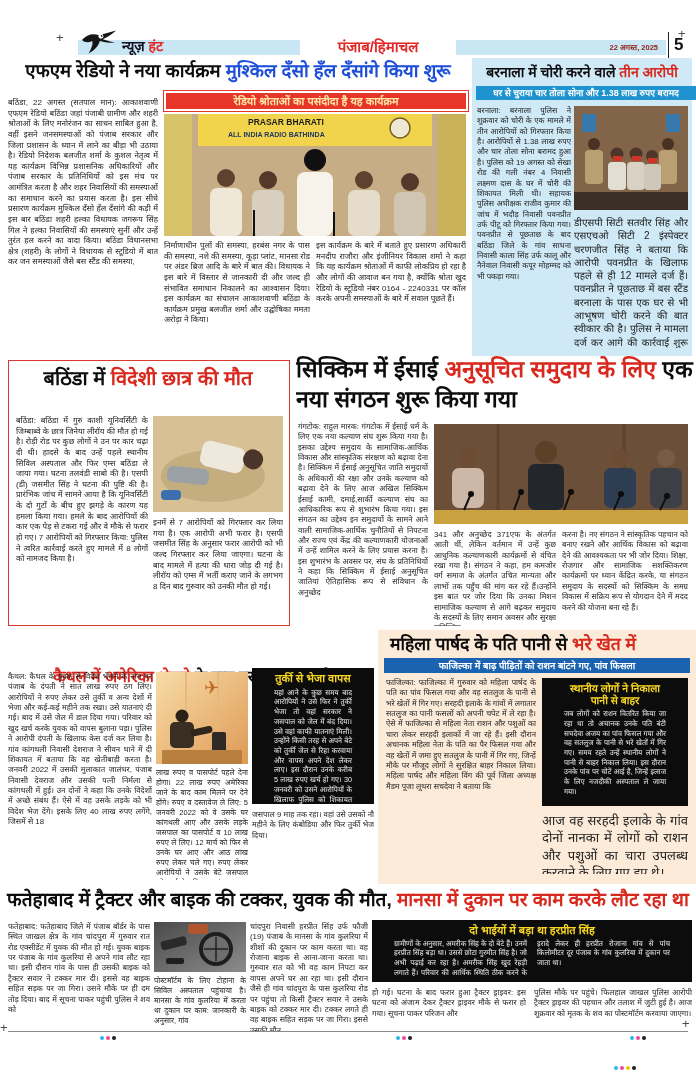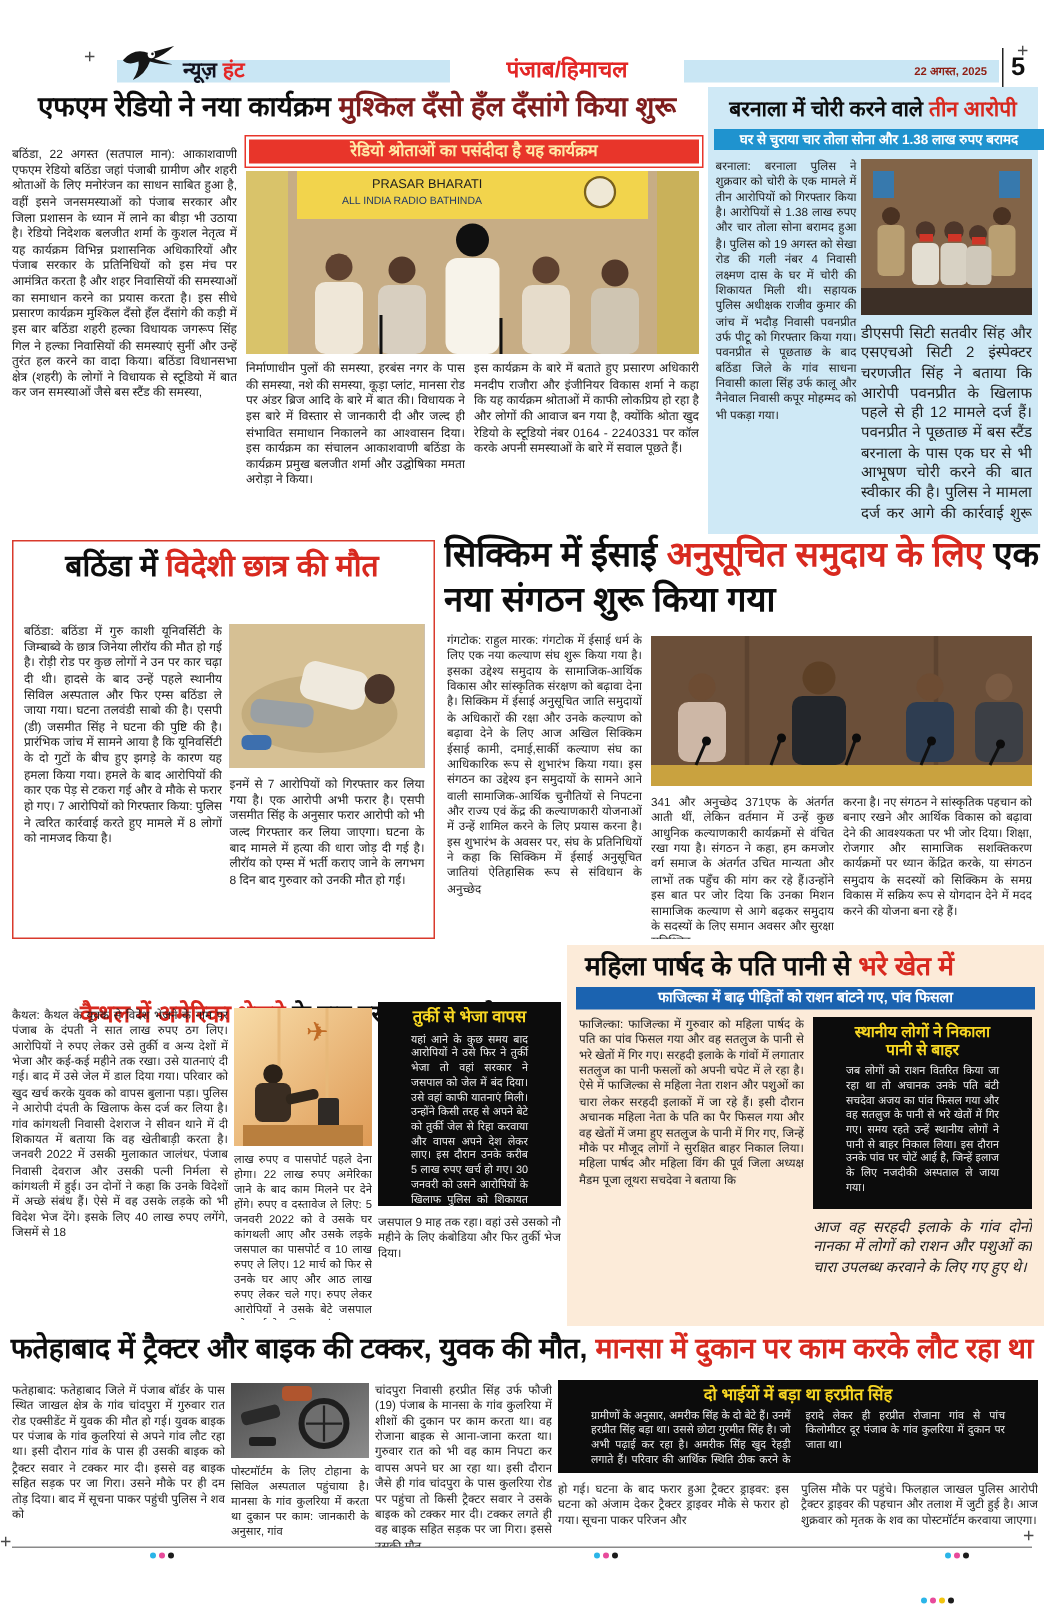--- a/index.html
+++ b/index.html
@@ -2,33 +2,33 @@
 <html><head>
 <meta charset="utf-8">
 <style>
   html,body{margin:0;padding:0;background:#e8e8e8;}
   .page{position:relative;width:696px;height:1076px;background:#ffffff;margin:0 auto;
         font-family:"Liberation Sans","DejaVu Sans",sans-serif;overflow:hidden;}
   .abs{position:absolute;}
   .col{position:absolute;font-size:8px;line-height:1.33;text-align:justify;color:#1c1c1c;overflow:hidden;}
   .hl{position:absolute;font-weight:800;color:#0d0d0d;text-align:center;overflow:hidden;}
   .red{color:#d8291f;}
-  .mag{color:#7f1d1d;}
+  .mag{color:#1d4ed8;}
   .subbar{position:absolute;color:#ffffff;font-weight:700;text-align:center;overflow:hidden;}
   .bbox{position:absolute;background:#0c0c0c;color:#f2f2f2;overflow:hidden;box-sizing:border-box;padding:4px 22px;}
   .bt{color:#f7d623;font-weight:800;text-align:center;font-size:11px;line-height:1.15;margin-bottom:3px;}
   .bbody{font-size:7.2px;line-height:1.35;text-align:justify;}
   .photo{position:absolute;overflow:hidden;background:#9a8465;}
   .photo svg{display:block;}
   .cross{position:absolute;color:#4a4a4a;font-size:13px;font-weight:400;}
   .dot{display:inline-block;width:4px;height:4px;border-radius:50%;margin-right:2px;vertical-align:middle;}
   .dcyan{background:#2bb5e8;} .dmag{background:#e84a9b;} .dblk{background:#1d1d1d;} .dyel{background:#f1c40f;}
   .banner1{position:absolute;background:#e8352a;border:2px solid #ffffff;box-shadow:0 0 0 1px #e8352a;
            color:#ffe9a6;font-weight:800;text-align:center;overflow:hidden;}
-  .ovl{position:absolute;font-weight:400;white-space:nowrap;padding-left:12px;}
+  .ovl{position:absolute;font-weight:700;white-space:nowrap;padding-left:12px;}
 </style>
 </head>
 <body>
 
 <div class="page">
 
   <div class="cross" style="left:56px;top:30px;">+</div>
   <div class="cross" style="left:678px;top:26px;">+</div>
   <div class="cross" style="left:0px;top:1020px;">+</div>
   <div class="cross" style="left:682px;top:1016px;">+</div>
@@ -205,21 +205,21 @@
   <div class="abs" style="left:378px;top:630px;width:318px;height:254px;background:#fcebd9;">
     <div class="hl" style="left:0;top:2px;width:270px;height:24px;font-size:17.5px;line-height:24px;">
       <span>महिला पार्षद के पति पानी से </span><span class="red">भरे खेत में गिरे</span>
     </div>
     <div class="subbar" style="left:6px;top:28px;width:306px;height:15px;background:#1b63b0;font-size:9.5px;line-height:15px;">फाजिल्का में बाढ़ पीड़ितों को राशन बांटने गए, पांव फिसला</div>
     <div class="col" style="left:8px;top:48px;width:150px;height:198px;font-size:7.8px;">फाजिल्का: फाजिल्का में गुरुवार को महिला पार्षद के पति का पांव फिसल गया और वह सतलुज के पानी से भरे खेतों में गिर गए। सरहदी इलाके के गांवों में लगातार सतलुज का पानी फसलों को अपनी चपेट में ले रहा है। ऐसे में फाजिल्का से महिला नेता राशन और पशुओं का चारा लेकर सरहदी इलाकों में जा रहे हैं। इसी दौरान अचानक महिला नेता के पति का पैर फिसल गया और वह खेतों में जमा हुए सतलुज के पानी में गिर गए, जिन्हें मौके पर मौजूद लोगों ने सुरक्षित बाहर निकाल लिया। महिला पार्षद और महिला विंग की पूर्व जिला अध्यक्ष मैडम पूजा लूथरा सचदेवा ने बताया कि</div>
     <div class="bbox" style="left:164px;top:48px;width:146px;height:128px;">
       <div class="bt" style="font-size:10.5px;">स्थानीय लोगों ने निकाला पानी से बाहर</div>
       <div class="bbody">जब लोगों को राशन वितरित किया जा रहा था तो अचानक उनके पति बंटी सचदेवा अजय का पांव फिसल गया और वह सतलुज के पानी से भरे खेतों में गिर गए। समय रहते उन्हें स्थानीय लोगों ने पानी से बाहर निकाल लिया। इस दौरान उनके पांव पर चोटें आई है, जिन्हें इलाज के लिए नजदीकी अस्पताल ले जाया गया।</div>
     </div>
-    <div class="col" style="left:164px;top:182px;width:146px;height:62px;font-size:10px;font-style:italic;">आज वह सरहदी इलाके के गांव दोनों नानका में लोगों को राशन और पशुओं का चारा उपलब्ध करवाने के लिए गए हुए थे।</div>
+    <div class="col" style="left:164px;top:182px;width:146px;height:62px;font-size:13px;">आज वह सरहदी इलाके के गांव दोनों नानका में लोगों को राशन और पशुओं का चारा उपलब्ध करवाने के लिए गए हुए थे।</div>
   </div>
 
   <div class="abs" style="left:0;top:886px;width:696px;height:158px;">
     <div class="hl" style="left:4px;top:0;width:688px;height:28px;font-size:19px;line-height:28px;">
       <span>फतेहाबाद में ट्रैक्टर और बाइक की टक्कर, युवक की मौत, </span><span class="red">मानसा में दुकान पर काम करके लौट रहा था घर</span>
     </div>
     <div class="col" style="left:8px;top:36px;width:142px;height:108px;font-size:7.8px;">फतेहाबाद: फतेहाबाद जिले में पंजाब बॉर्डर के पास स्थित जाखल क्षेत्र के गांव चांदपुरा में गुरुवार रात रोड एक्सीडेंट में युवक की मौत हो गई। युवक बाइक पर पंजाब के गांव कुलरियां से अपने गांव लौट रहा था। इसी दौरान गांव के पास ही उसकी बाइक को ट्रैक्टर सवार ने टक्कर मार दी। इससे वह बाइक सहित सड़क पर जा गिरा। उसने मौके पर ही दम तोड़ दिया। बाद में सूचना पाकर पहुंची पुलिस ने शव को</div>
     <div class="photo" style="left:154px;top:36px;width:92px;height:50px;">
       <svg width="92" height="50" viewBox="0 0 92 50">
         <defs>

